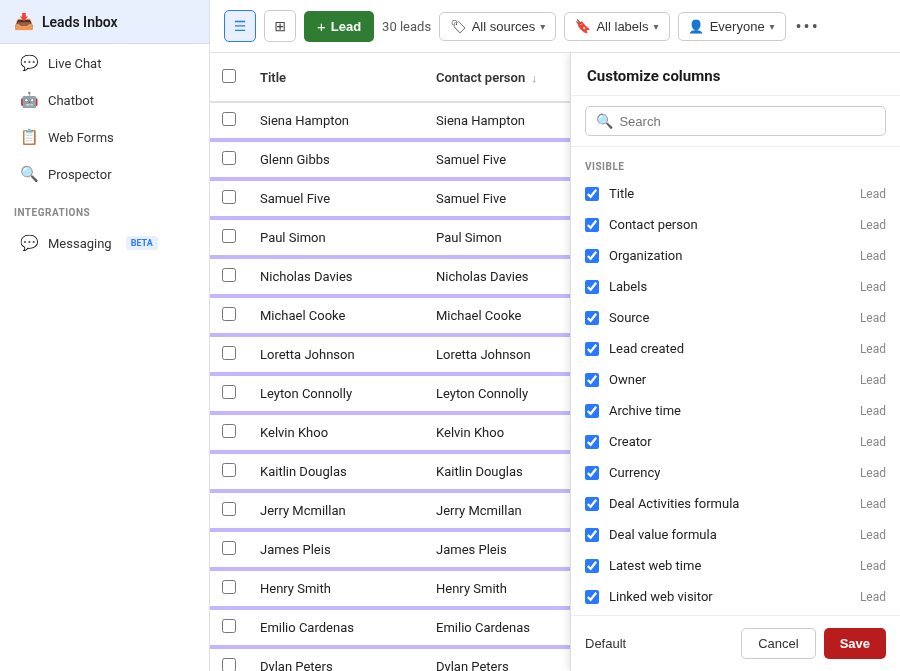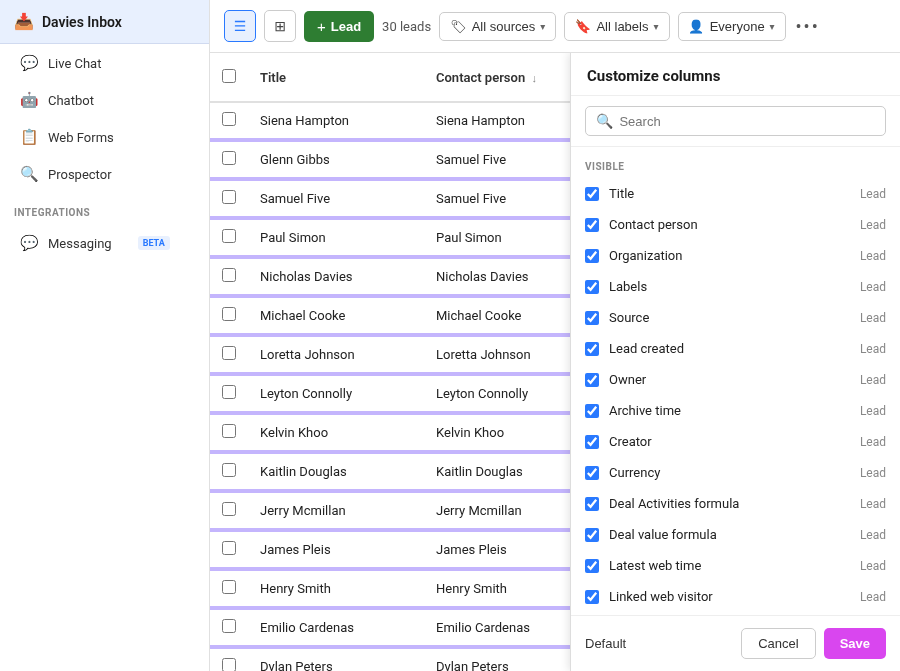--- a/index.html
+++ b/index.html
@@ -7,21 +7,21 @@
 
     
     .sidebar { width: 210px; background: #fff; border-right: 1px solid #e0e0e0; display: flex; flex-direction: column; height: 100%; }
     .sidebar-header { padding: 12px 14px; display: flex; align-items: center; gap: 8px; background: #e8f0fe; border-bottom: 1px solid #d0daf0; }
     .sidebar-header-icon { color: #2979ff; font-size: 16px; }
     .sidebar-header-title { font-weight: 600; font-size: 14px; color: #1a1a1a; }
     .sidebar-section-label { font-size: 10px; font-weight: 700; color: #888; padding: 14px 14px 6px; text-transform: uppercase; letter-spacing: 0.5px; }
     .sidebar-item { display: flex; align-items: center; gap: 10px; padding: 9px 14px; cursor: pointer; color: #333; border-radius: 4px; margin: 1px 6px; }
     .sidebar-item-icon { font-size: 15px; color: #555; width: 18px; text-align: center; }
     .sidebar-item-label { font-size: 13px; }
-    .beta-badge { background: #e8f0fe; color: #2979ff; font-size: 9px; font-weight: 700; padding: 2px 5px; border-radius: 3px; margin-left: 16px; }
+    .beta-badge { background: #e8f0fe; color: #2979ff; font-size: 9px; font-weight: 700; padding: 2px 5px; border-radius: 3px; margin-left: 4px; }
 
     
     .main { flex: 1; display: flex; flex-direction: column; overflow: hidden; }
 
     
     .toolbar { display: flex; align-items: center; gap: 8px; padding: 10px 14px; background: #fff; border-bottom: 1px solid #e0e0e0; }
     .toolbar-btn { display: flex; align-items: center; justify-content: center; width: 32px; height: 32px; border: 1px solid #ccc; border-radius: 5px; background: #fff; cursor: pointer; font-size: 14px; color: #444; }
     .toolbar-btn.active { border-color: #2979ff; background: #e8f0fe; color: #2979ff; }
     .toolbar-add-btn { display: flex; align-items: center; gap: 5px; padding: 7px 13px; background: #2e7d32; color: #fff; border: none; border-radius: 5px; cursor: pointer; font-size: 13px; font-weight: 600; }
     .toolbar-add-btn .plus { font-size: 15px; font-weight: 400; }
@@ -53,32 +53,32 @@
     .visible-label { padding: 8px 14px 4px; font-size: 10px; font-weight: 700; color: #888; text-transform: uppercase; letter-spacing: 0.5px; margin-top: 6px; }
     .column-list { flex: 1; overflow-y: auto; padding: 2px 0; }
     .column-item { display: flex; align-items: center; gap: 10px; padding: 8px 14px; cursor: pointer; }
     .column-checkbox { width: 16px; height: 16px; accent-color: #2979ff; cursor: pointer; }
     .column-name { flex: 1; font-size: 13px; color: #222; }
     .column-type { font-size: 12px; color: #888; }
     .customize-footer { display: flex; align-items: center; justify-content: space-between; padding: 12px 14px; border-top: 1px solid #eee; background: #fff; }
     .footer-default-btn { font-size: 13px; color: #333; background: none; border: none; cursor: pointer; font-weight: 500; }
     .footer-actions { display: flex; gap: 8px; }
     .cancel-btn { padding: 7px 16px; border: 1px solid #ccc; border-radius: 5px; background: #fff; cursor: pointer; font-size: 13px; color: #333; }
-    .save-btn { padding: 7px 16px; border: none; border-radius: 5px; background: #d946ef; color: #fff; cursor: pointer; font-size: 13px; font-weight: 600; }
+    .save-btn { padding: 7px 16px; border: none; border-radius: 5px; background: #b91c1c; color: #fff; cursor: pointer; font-size: 13px; font-weight: 600; }
 
     
     .gear-btn { display: flex; align-items: center; justify-content: center; width: 28px; height: 28px; border: 2px solid #e53935; border-radius: 4px; cursor: pointer; color: #555; font-size: 15px; background: #fff; }
   </style>
 </head>
 <body>
 
 <div class="sidebar">
   <div class="sidebar-header">
     <span class="sidebar-header-icon">📥</span>
-    <span class="sidebar-header-title">Davies Inbox</span>
+    <span class="sidebar-header-title">Leads Inbox</span>
   </div>
 
   <div>
     <div class="sidebar-item">
       <span class="sidebar-item-icon">💬</span>
       <span class="sidebar-item-label">Live Chat</span>
     </div>
     <div class="sidebar-item">
       <span class="sidebar-item-icon">🤖</span>
       <span class="sidebar-item-label">Chatbot</span>

